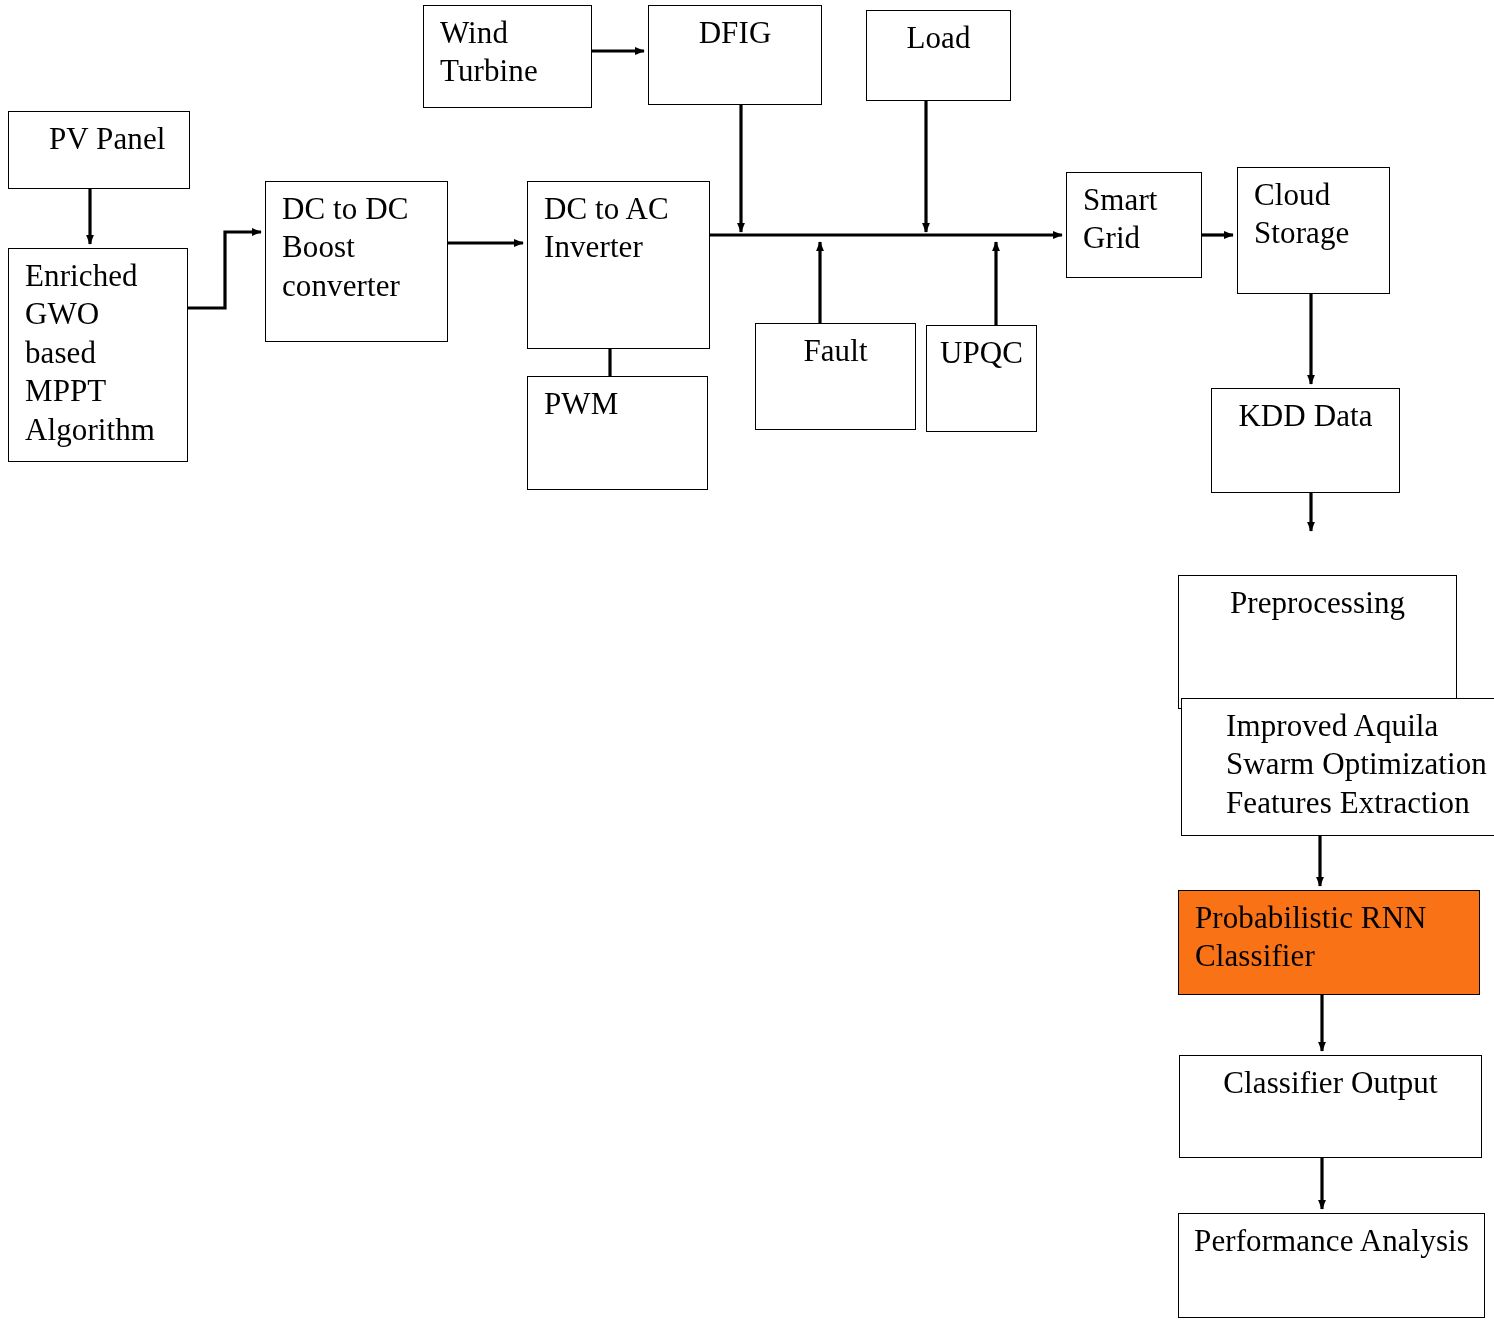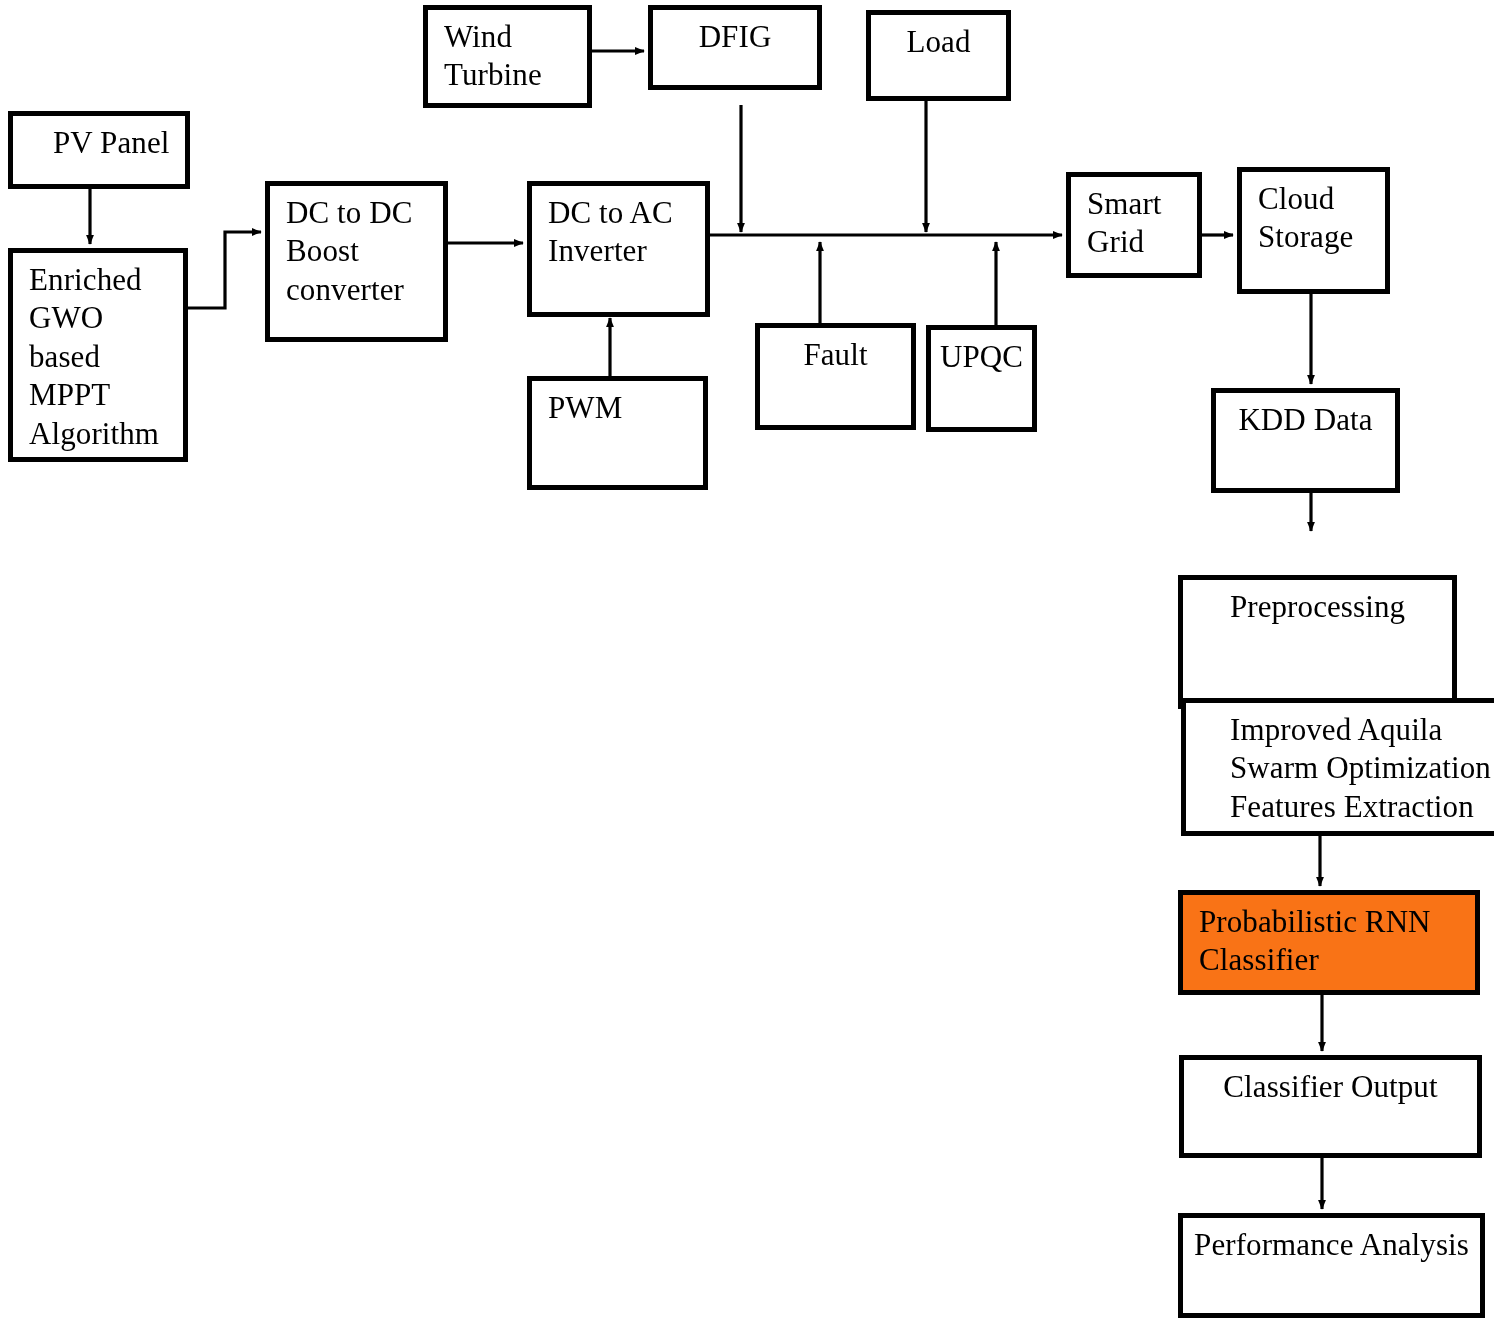--- a/index.html
+++ b/index.html
@@ -20,21 +20,21 @@
     position: absolute;
     left: 0;
     top: 0;
     width: 1494px;
     height: 1325px;
     pointer-events: none;
   }
   .node {
     position: absolute;
     box-sizing: border-box;
-    border: 5px solid #14532d;
+    border: 1px solid #14532d;
     background: #ffffff;
     padding: 8px 0 0 16px;
     font-size: 31px;
     line-height: 1.24;
     color: #000000;
     white-space: pre-line;
     letter-spacing: 0.1px;
   }
   .node.center {
     text-align: center;
@@ -77,26 +77,26 @@
   <div id="node-layer">
       <div class="node" style="left: 8px; top: 111px; width: 182px; height: 78px; border-color: rgb(0, 0, 0); background: rgb(255, 255, 255); padding-left: 40px;"><span>PV Panel</span></div>
       <div class="node" style="left: 8px; top: 248px; width: 180px; height: 214px; border-color: rgb(0, 0, 0); background: rgb(255, 255, 255);"><span>Enriched
 GWO
 based
 MPPT
 Algorithm</span></div>
       <div class="node" style="left: 265px; top: 181px; width: 183px; height: 161px; border-color: rgb(0, 0, 0); background: rgb(255, 255, 255);"><span>DC to DC
 Boost
 converter</span></div>
-      <div class="node" style="left: 527px; top: 181px; width: 183px; height: 136px; border-color: rgb(0, 0, 0); background: rgb(255, 255, 255);"><span>DC to AC
+      <div class="node" style="left: 527px; top: 181px; width: 183px; height: 168px; border-color: rgb(0, 0, 0); background: rgb(255, 255, 255);"><span>DC to AC
 Inverter</span></div>
       <div class="node" style="left: 527px; top: 376px; width: 181px; height: 114px; border-color: rgb(0, 0, 0); background: rgb(255, 255, 255);"><span>PWM</span></div>
       <div class="node" style="left: 423px; top: 5px; width: 169px; height: 103px; border-color: rgb(0, 0, 0); background: rgb(255, 255, 255);"><span>Wind
 Turbine</span></div>
-      <div class="node center" style="left: 648px; top: 5px; width: 174px; height: 85px; border-color: rgb(0, 0, 0); background: rgb(255, 255, 255);"><span>DFIG</span></div>
+      <div class="node center" style="left: 648px; top: 5px; width: 174px; height: 100px; border-color: rgb(0, 0, 0); background: rgb(255, 255, 255);"><span>DFIG</span></div>
       <div class="node center" style="left: 866px; top: 10px; width: 145px; height: 91px; border-color: rgb(0, 0, 0); background: rgb(255, 255, 255);"><span>Load</span></div>
       <div class="node center" style="left: 755px; top: 323px; width: 161px; height: 107px; border-color: rgb(0, 0, 0); background: rgb(255, 255, 255);"><span>Fault</span></div>
       <div class="node center" style="left: 926px; top: 325px; width: 111px; height: 107px; border-color: rgb(0, 0, 0); background: rgb(255, 255, 255);"><span>UPQC</span></div>
       <div class="node" style="left: 1066px; top: 172px; width: 136px; height: 106px; border-color: rgb(0, 0, 0); background: rgb(255, 255, 255);"><span>Smart
 Grid</span></div>
       <div class="node" style="left: 1237px; top: 167px; width: 153px; height: 127px; border-color: rgb(0, 0, 0); background: rgb(255, 255, 255);"><span>Cloud
 Storage</span></div>
       <div class="node center" style="left: 1211px; top: 388px; width: 189px; height: 105px; border-color: rgb(0, 0, 0); background: rgb(255, 255, 255);"><span>KDD Data</span></div>
       <div class="node center" style="left: 1178px; top: 535px; width: 279px; height: 134px; border-color: rgb(0, 0, 0); background: rgb(255, 255, 255); margin-top: 40px;"><span>Preprocessing</span></div>
       <div class="node" style="left: 1181px; top: 698px; width: 344px; height: 138px; border-color: rgb(0, 0, 0); background: rgb(255, 255, 255); padding-left: 44px;"><span>Improved Aquila

